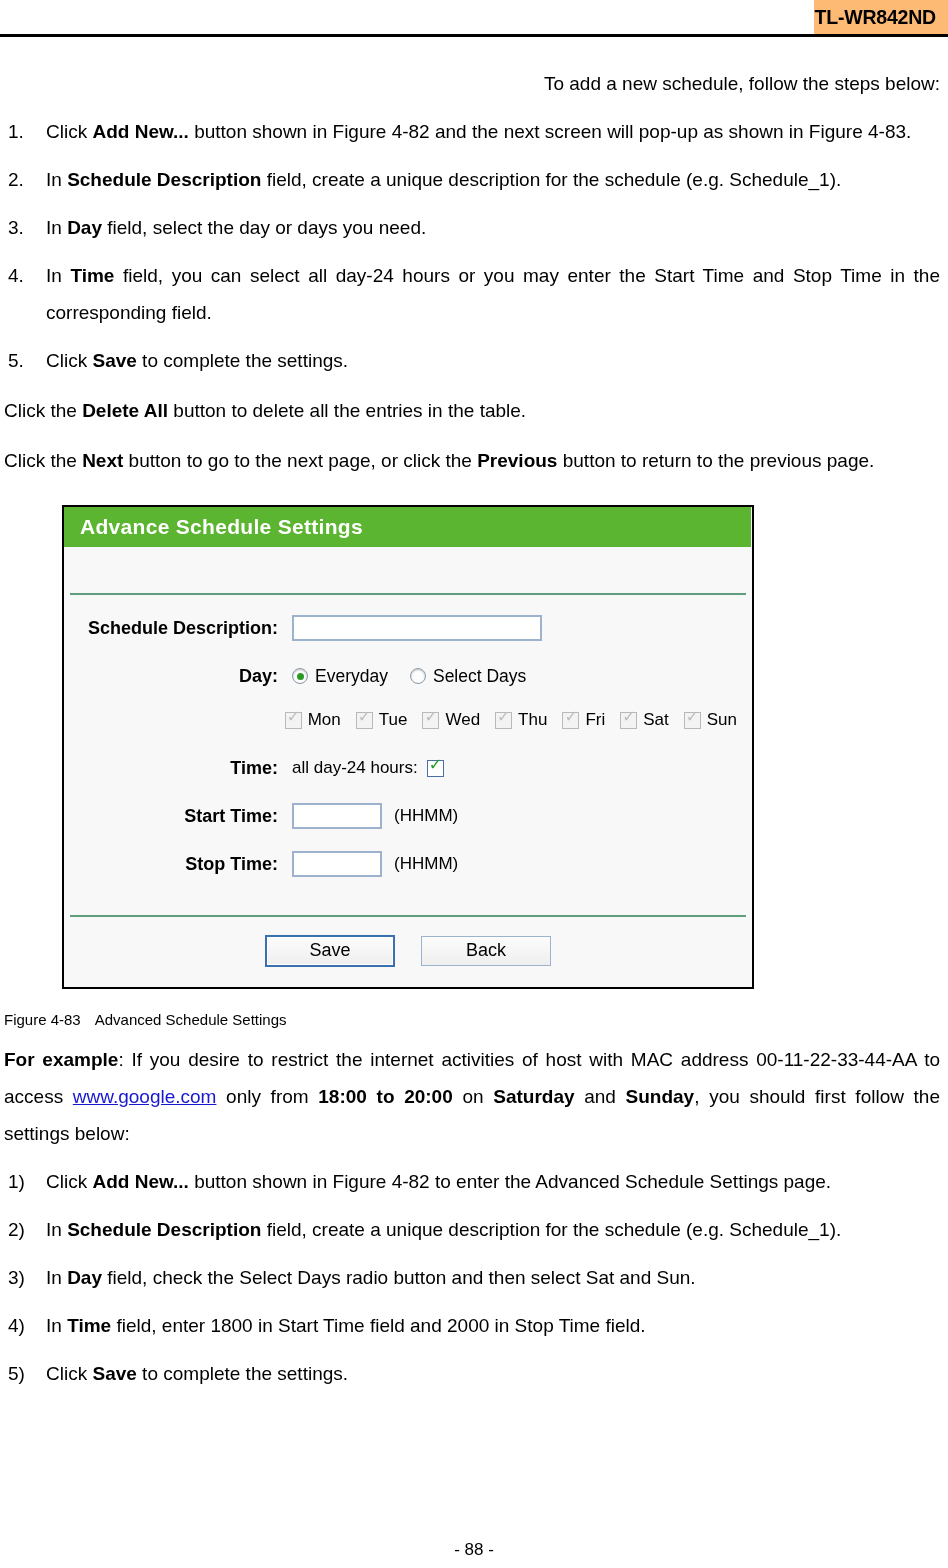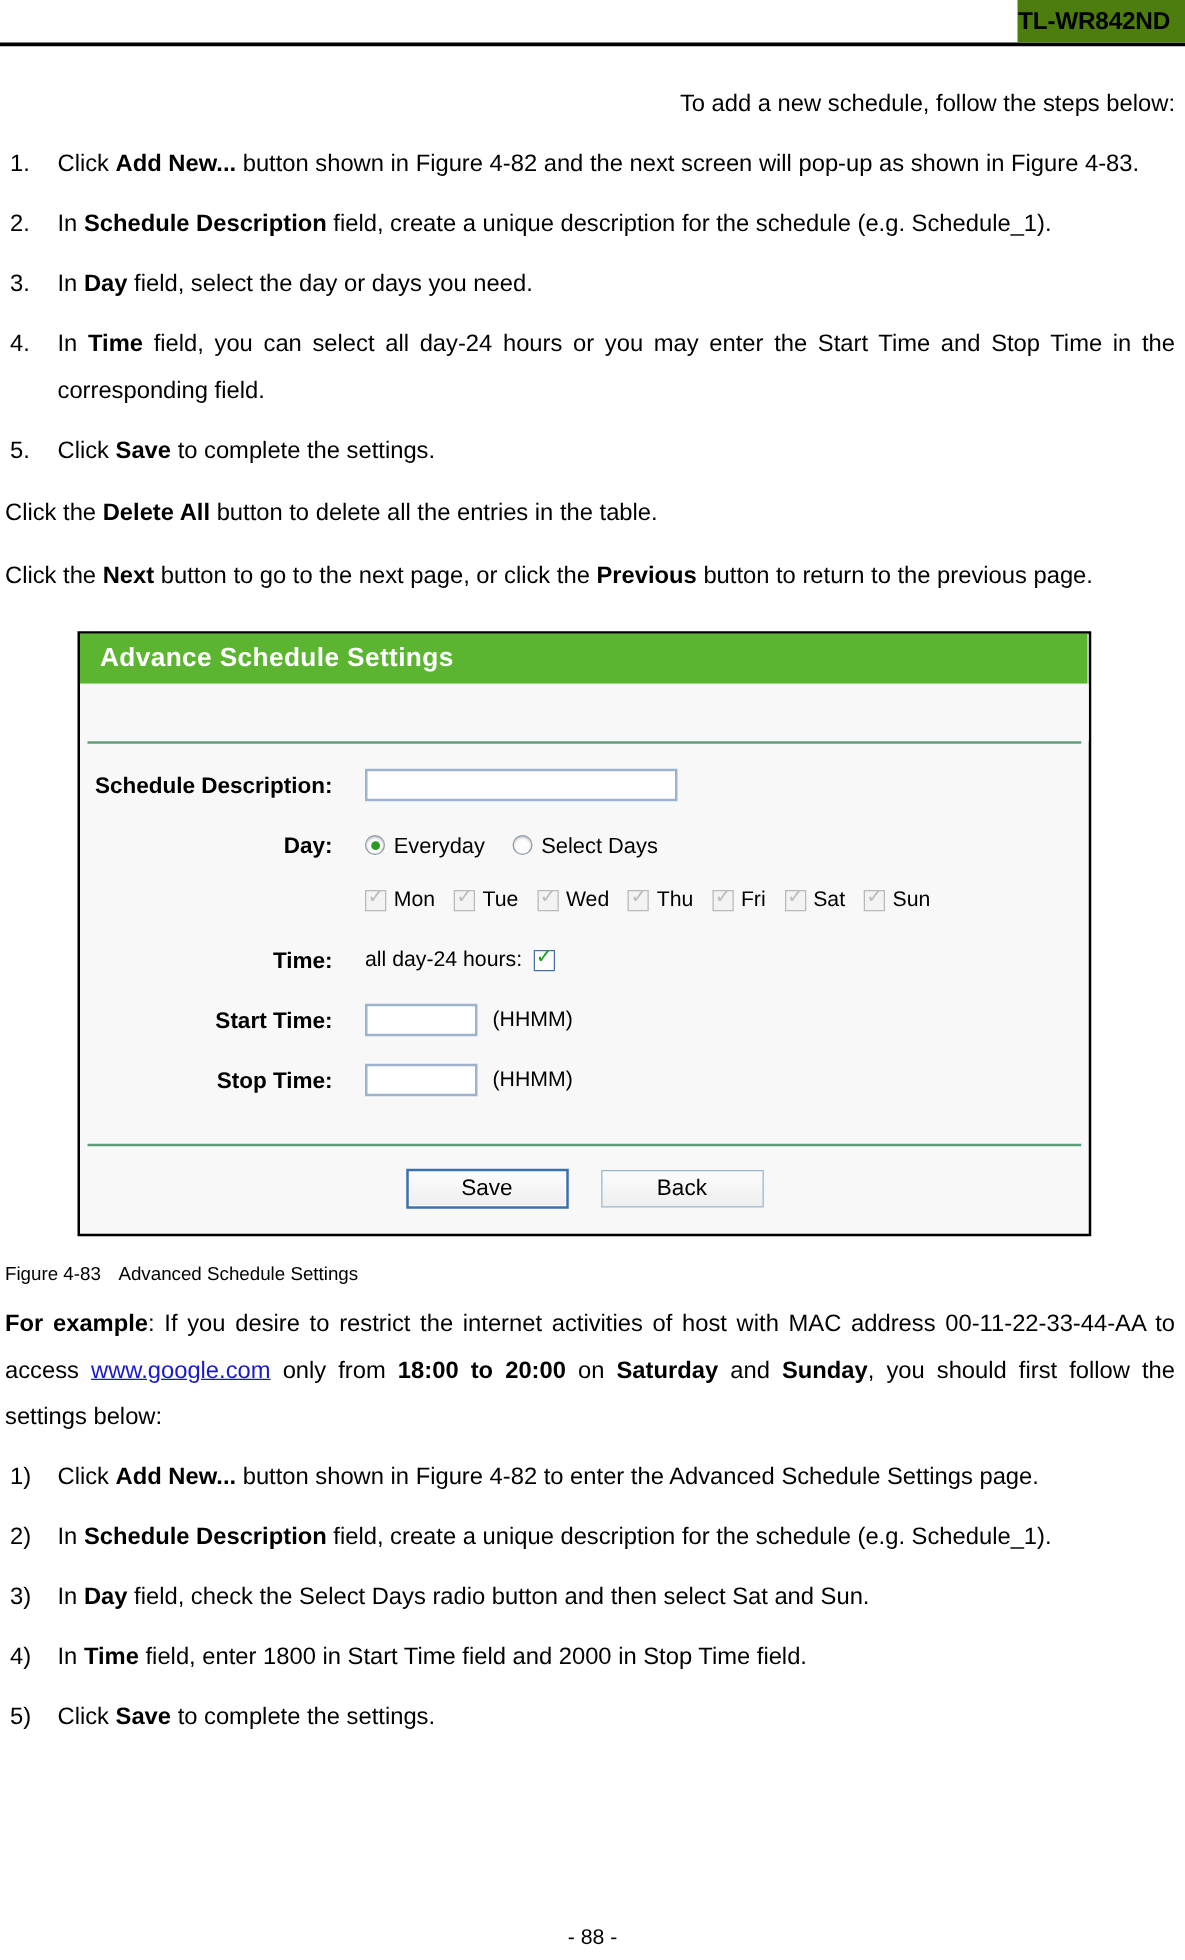--- a/index.html
+++ b/index.html
@@ -18,21 +18,21 @@
 
   
   .page-header {
     position: relative;
     height: 34px;
     display: flex;
     align-items: stretch;
     justify-content: flex-end;
   }
   .hdr-model {
-    background: #4d7c0f;
+    background: #fdba74;
     color: #000000;
     font-weight: bold;
     font-size: 19.5px;
     line-height: 34px;
     padding: 0 12px 0 0;
     white-space: nowrap;
     letter-spacing: -0.2px;
   }
   .hdr-title {
     background: #000000;
@@ -96,21 +96,21 @@
     line-height: 37px;
   }
 
   
   .figure-wrap {
     margin: 26px 0 0 0;
     display: flex;
     justify-content: flex-start;
   }
   .router-ui {
-    width: 811px;
+    width: 692px;
     margin-left: 58px;
     border: 2px solid #000000;
     background: #f8f8f8;
     box-sizing: border-box;
     font-size: 17px;
   }
   .ru-titlebar-row {
     padding: 0;
   }
   .ru-titlebar {
@@ -144,21 +144,21 @@
   .ru-row {
     display: flex;
     align-items: center;
     min-height: 38px;
   }
   .ru-label {
     width: 228px;
     text-align: right;
     font-weight: bold;
     font-size: 18px;
-    padding-right: 26px;
+    padding-right: 14px;
     box-sizing: border-box;
     color: #000000;
     white-space: nowrap;
   }
   .ru-field {
     flex: 1;
     display: flex;
     align-items: center;
   }
   .ru-input {

